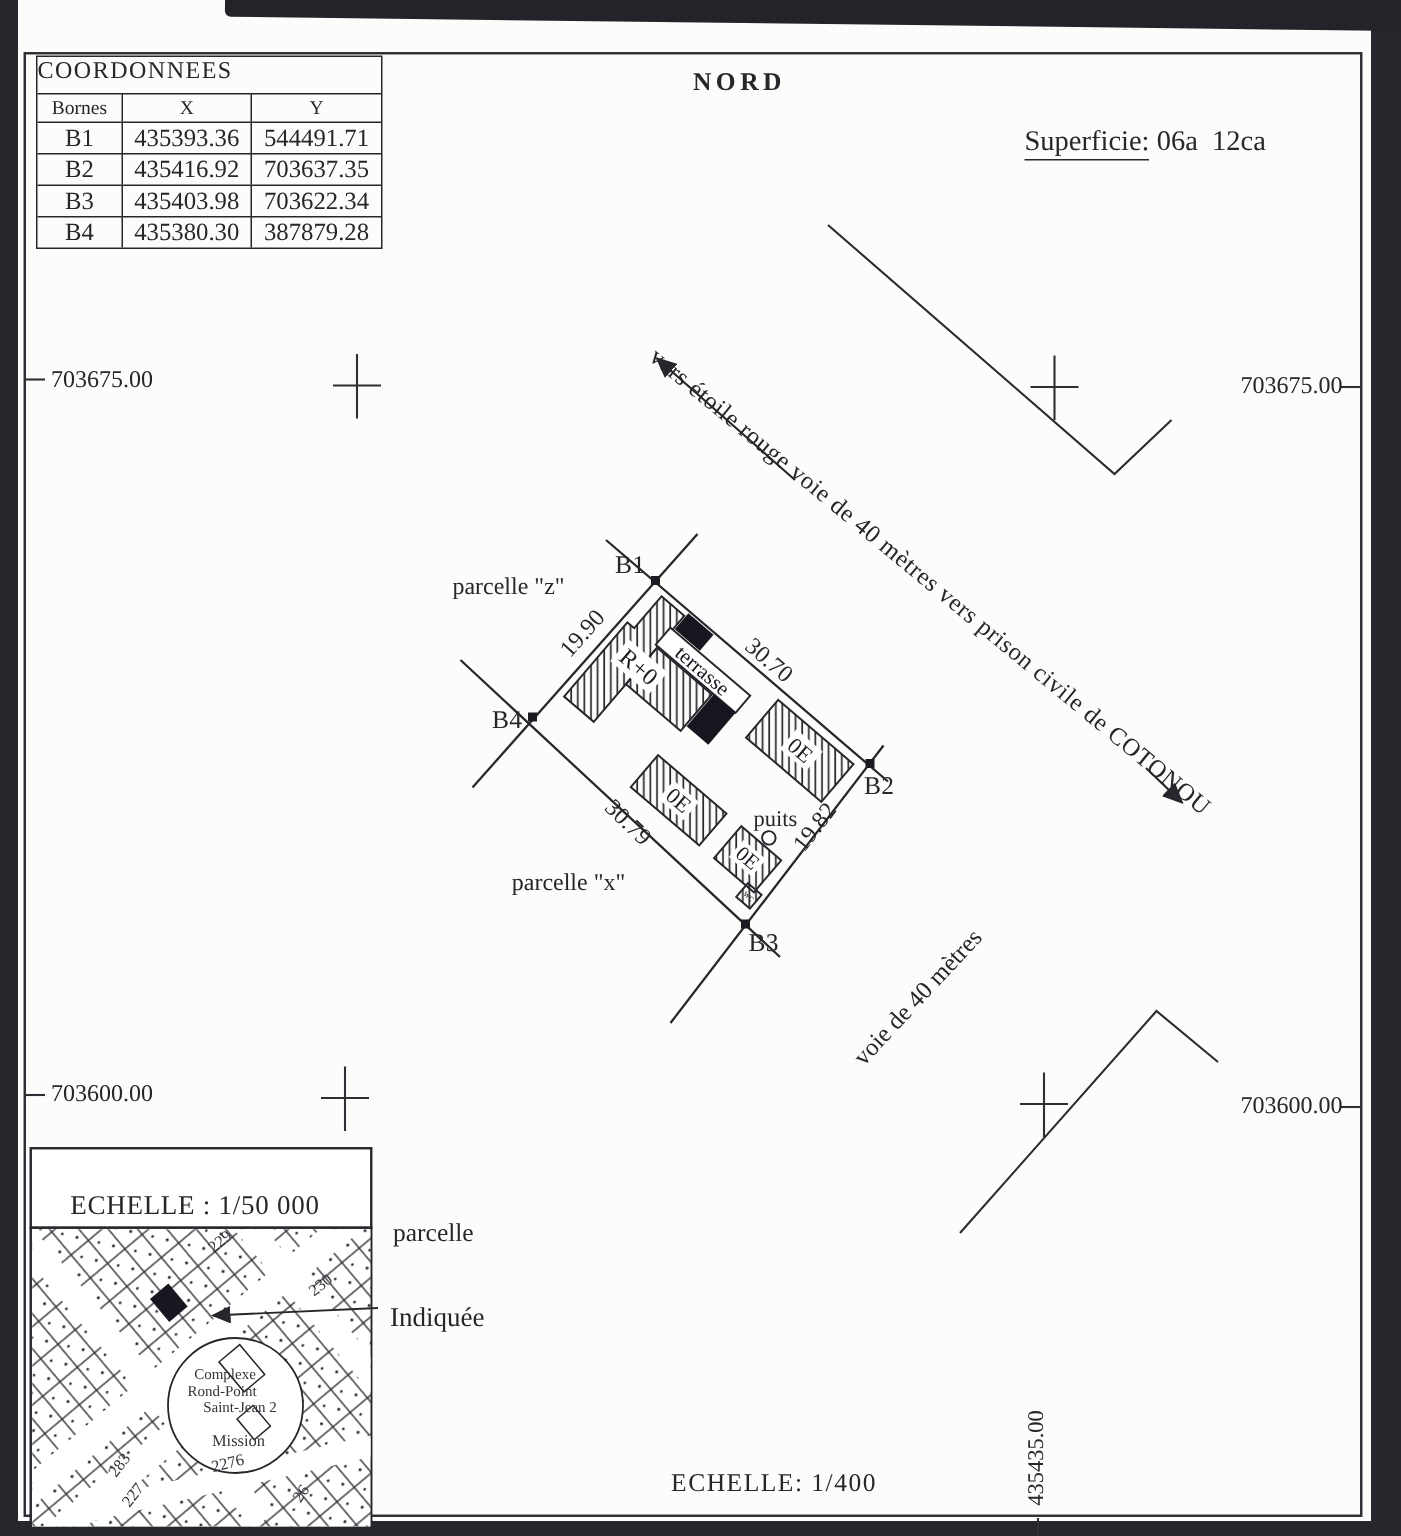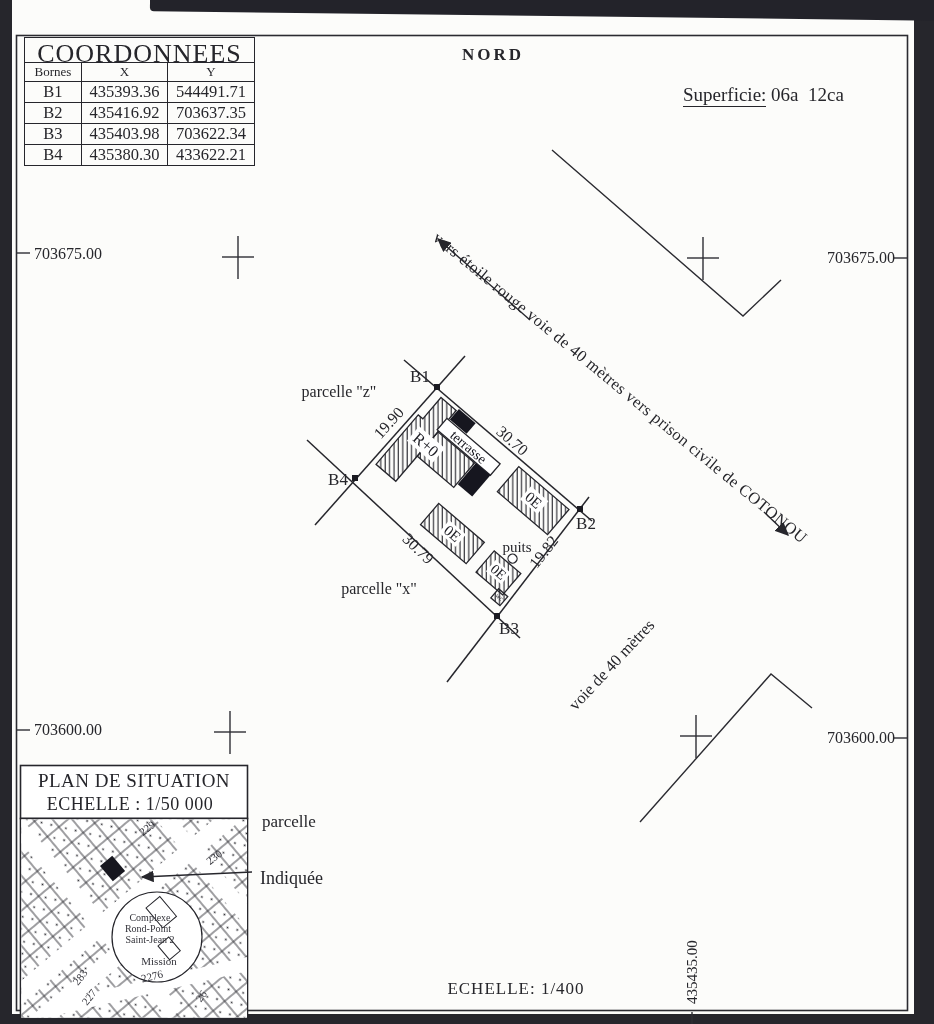--- a/index.html
+++ b/index.html
@@ -7,21 +7,21 @@
          background:#26262c;font-family:"Liberation Serif","DejaVu Serif",serif;color:#26262b;}
   #paper{position:absolute;left:12px;top:0;width:902px;height:1014px;background:#fcfcfa;}
   .band-top{position:absolute;left:150px;top:-6px;width:800px;height:22px;background:#23232a;
             transform:rotate(0.7deg);border-radius:0 0 10px 4px;}
   svg{position:absolute;left:0;top:0;}
   .t{position:absolute;white-space:nowrap;transform:translate(-50%,-50%);color:#26262b;}
   .la{transform:none;} 
   
   #coordtable{position:absolute;left:24px;top:37px;width:229px;background:transparent;
               border:1.6px solid #26262c;font-family:"Liberation Serif",serif;}
-  #coordtable .ct-title{text-align:center;font-size:26px;letter-spacing:1px;padding:1px 0 0 0;height:23px;}
+  #coordtable .ct-title{font-size:16px;letter-spacing:1px;padding:1px 0 0 0;height:23px;}
   .ct-grid{display:grid;grid-template-columns:56px 86px 87px;}
   .ct-cell{border-top:1.2px solid #26262c;border-left:1.2px solid #26262c;
            font-size:16.5px;text-align:center;height:20px;line-height:20px;}
   .ct-cell.first{border-left:none;}
   .ct-head{font-size:13px;height:18px;line-height:18px;}
   
   .inset-title{font-size:19px;letter-spacing:0.5px;}
   .map-label{position:absolute;font-size:10px;color:#34343b;white-space:nowrap;transform:translate(-50%,-50%);}
 </style>
 </head>
@@ -186,21 +186,21 @@
       <div class="ct-cell first">B2</div>
       <div class="ct-cell">435416.92</div>
       <div class="ct-cell">703637.35</div>
 
       <div class="ct-cell first">B3</div>
       <div class="ct-cell">435403.98</div>
       <div class="ct-cell">703622.34</div>
 
       <div class="ct-cell first">B4</div>
       <div class="ct-cell">435380.30</div>
-      <div class="ct-cell">433622.21</div>
+      <div class="ct-cell">387879.28</div>
     </div>
   </div>
 
   <div class="t la" style="left:34px;top:245px;font-size:16px;">703675.00</div>
   <div class="t la" style="left:827px;top:249px;font-size:16px;">703675.00</div>
   <div class="t la" style="left:34px;top:721px;font-size:16px;">703600.00</div>
   <div class="t la" style="left:827px;top:729px;font-size:16px;">703600.00</div>
   <div class="t" style="left:692px;top:972px;font-size:15px;transform:translate(-50%,-50%) rotate(-90deg);">435435.00</div>
 
   <div class="t" style="left:420px;top:377px;font-size:17px;">B1</div>
@@ -213,30 +213,29 @@
   <div class="t" style="left:418px;top:549px;font-size:16px;transform:translate(-50%,-50%) rotate(44deg);">30.79</div>
   <div class="t" style="left:544px;top:552px;font-size:16px;transform:translate(-50%,-50%) rotate(-52deg);">19.82</div>
 
   <div class="t" style="left:339px;top:392px;font-size:16px;">parcelle "z"</div>
   <div class="t" style="left:379px;top:589px;font-size:16px;">parcelle "x"</div>
   <div class="t" style="left:517px;top:547px;font-size:15px;">puits</div>
 
   <div class="t" style="left:620px;top:388px;font-size:16.5px;letter-spacing:0.4px;transform:translate(-50%,-50%) rotate(39.5deg);">vers étoile rouge voie de 40 mètres vers prison civile de COTONOU</div>
   <div class="t" style="left:612px;top:665px;font-size:16.5px;transform:translate(-50%,-50%) rotate(-47deg);">voie de 40 mètres</div>
 
-  <div class="t inset-title" style="left:134px;top:781px;">PLAN DE SITUATION</div>
   <div class="t inset-title" style="left:130px;top:804px;font-size:18px;">ECHELLE : 1/50 000</div>
   <div class="t la" style="left:262px;top:812px;font-size:17px;">parcelle</div>
   <div class="t la" style="left:260px;top:868px;font-size:18px;">Indiquée</div>
 
   <div class="map-label" style="left:147px;top:828px;transform:translate(-50%,-50%) rotate(-38deg);font-size:11px;">229</div>
   <div class="map-label" style="left:214px;top:857px;transform:translate(-50%,-50%) rotate(-38deg);font-size:11px;">230</div>
   <div class="map-label" style="left:150px;top:917px;font-size:10px;">Complexe</div>
   <div class="map-label" style="left:148px;top:928px;font-size:10px;">Rond-Point</div>
-  <div class="map-label" style="left:150px;top:939px;font-size:10px;">Saint-Jean 2</div>
+  <div class="map-label" style="left:160px;top:939px;font-size:10px;">Saint-Jean 2</div>
   <div class="map-label" style="left:159px;top:961px;font-size:11px;">Mission</div>
   <div class="map-label" style="left:80px;top:977px;transform:translate(-50%,-50%) rotate(-52deg);font-size:11px;">283</div>
   <div class="map-label" style="left:152px;top:976px;transform:translate(-50%,-50%) rotate(-14deg);font-size:11px;">2276</div>
   <div class="map-label" style="left:201px;top:996px;transform:translate(-50%,-50%) rotate(-55deg);font-size:11px;">26</div>
   <div class="map-label" style="left:89px;top:997px;transform:translate(-50%,-50%) rotate(-52deg);font-size:11px;">227</div>
 
   <div class="t" style="left:516px;top:989px;font-size:17px;letter-spacing:1px;">ECHELLE: 1/400</div>
 </div>
 
 </body></html>

